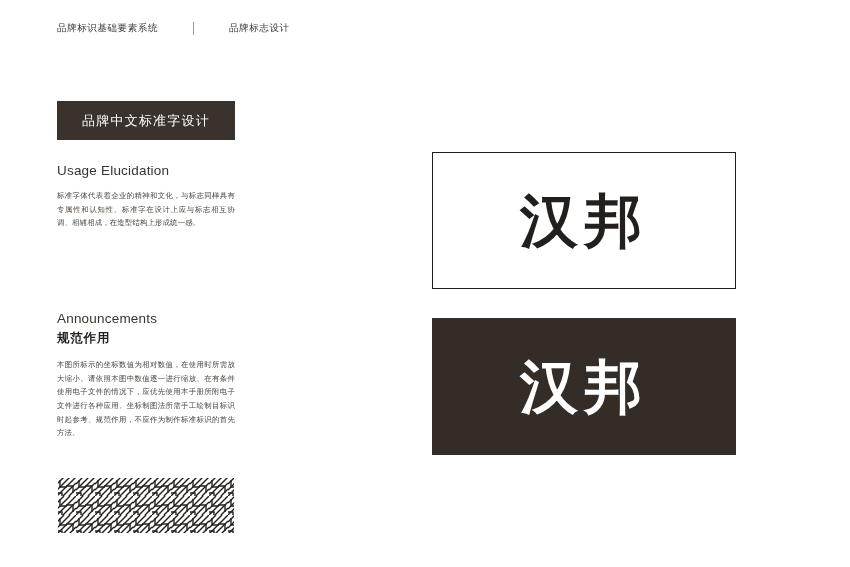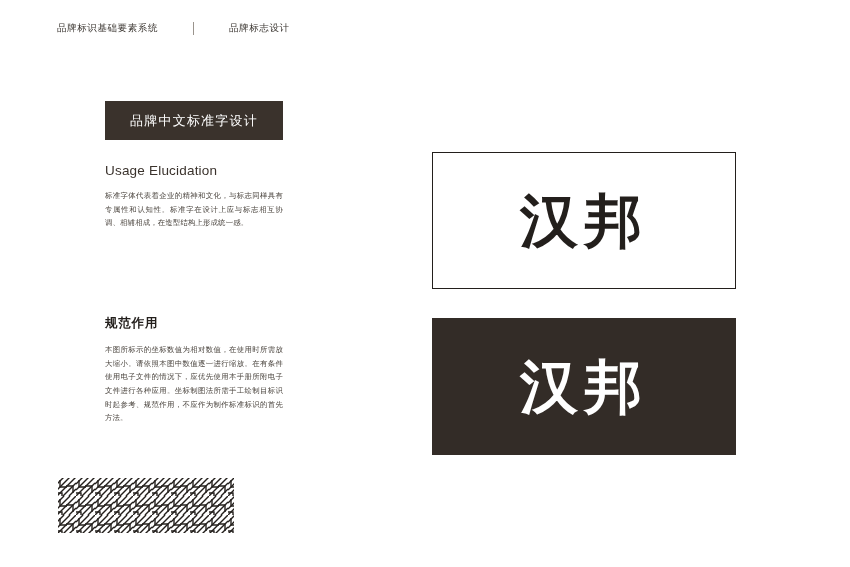--- a/index.html
+++ b/index.html
@@ -38,21 +38,20 @@
     background: #9a948d;
     margin: 0 20px;
   }
 
   
   .left-col {
     position: absolute;
     left: 57px;
     top: 101px;
     width: 178px;
-    margin-left: 48px;
   }
 
   .title-bar {
     width: 178px;
     height: 39px;
     background: #3a322c;
     display: flex;
     align-items: center;
     justify-content: center;
   }
@@ -153,20 +152,21 @@
   </div>
 
   <div class="section sec-usage">
     <div class="section-en">Usage Elucidation</div>
     <div class="section-body">
       <p>标准字体代表着企业的精神和文化，与标志同样具有专属性和认知性。标准字在设计上应与标志相互协调、相辅相成，在造型结构上形成统一感。</p>
     </div>
   </div>
 
   <div class="section sec-announce">
+    <div class="section-en">Announcements</div>
     <div class="section-cn">规范作用</div>
     <div class="section-body">
       <p>本图所标示的坐标数值为相对数值，在使用时所需放大缩小。请依照本图中数值逐一进行缩放。在有条件使用电子文件的情况下，应优先使用本手册所附电子文件进行各种应用。坐标制图法所需手工绘制目标识时起参考、规范作用，不应作为制作标准标识的首先方法。</p>
     </div>
   </div>
 </div>
 
 <div class="pattern">
   <svg width="178" height="57" viewBox="0 0 178 57" xmlns="http://www.w3.org/2000/svg" aria-hidden="true">
     <defs>

